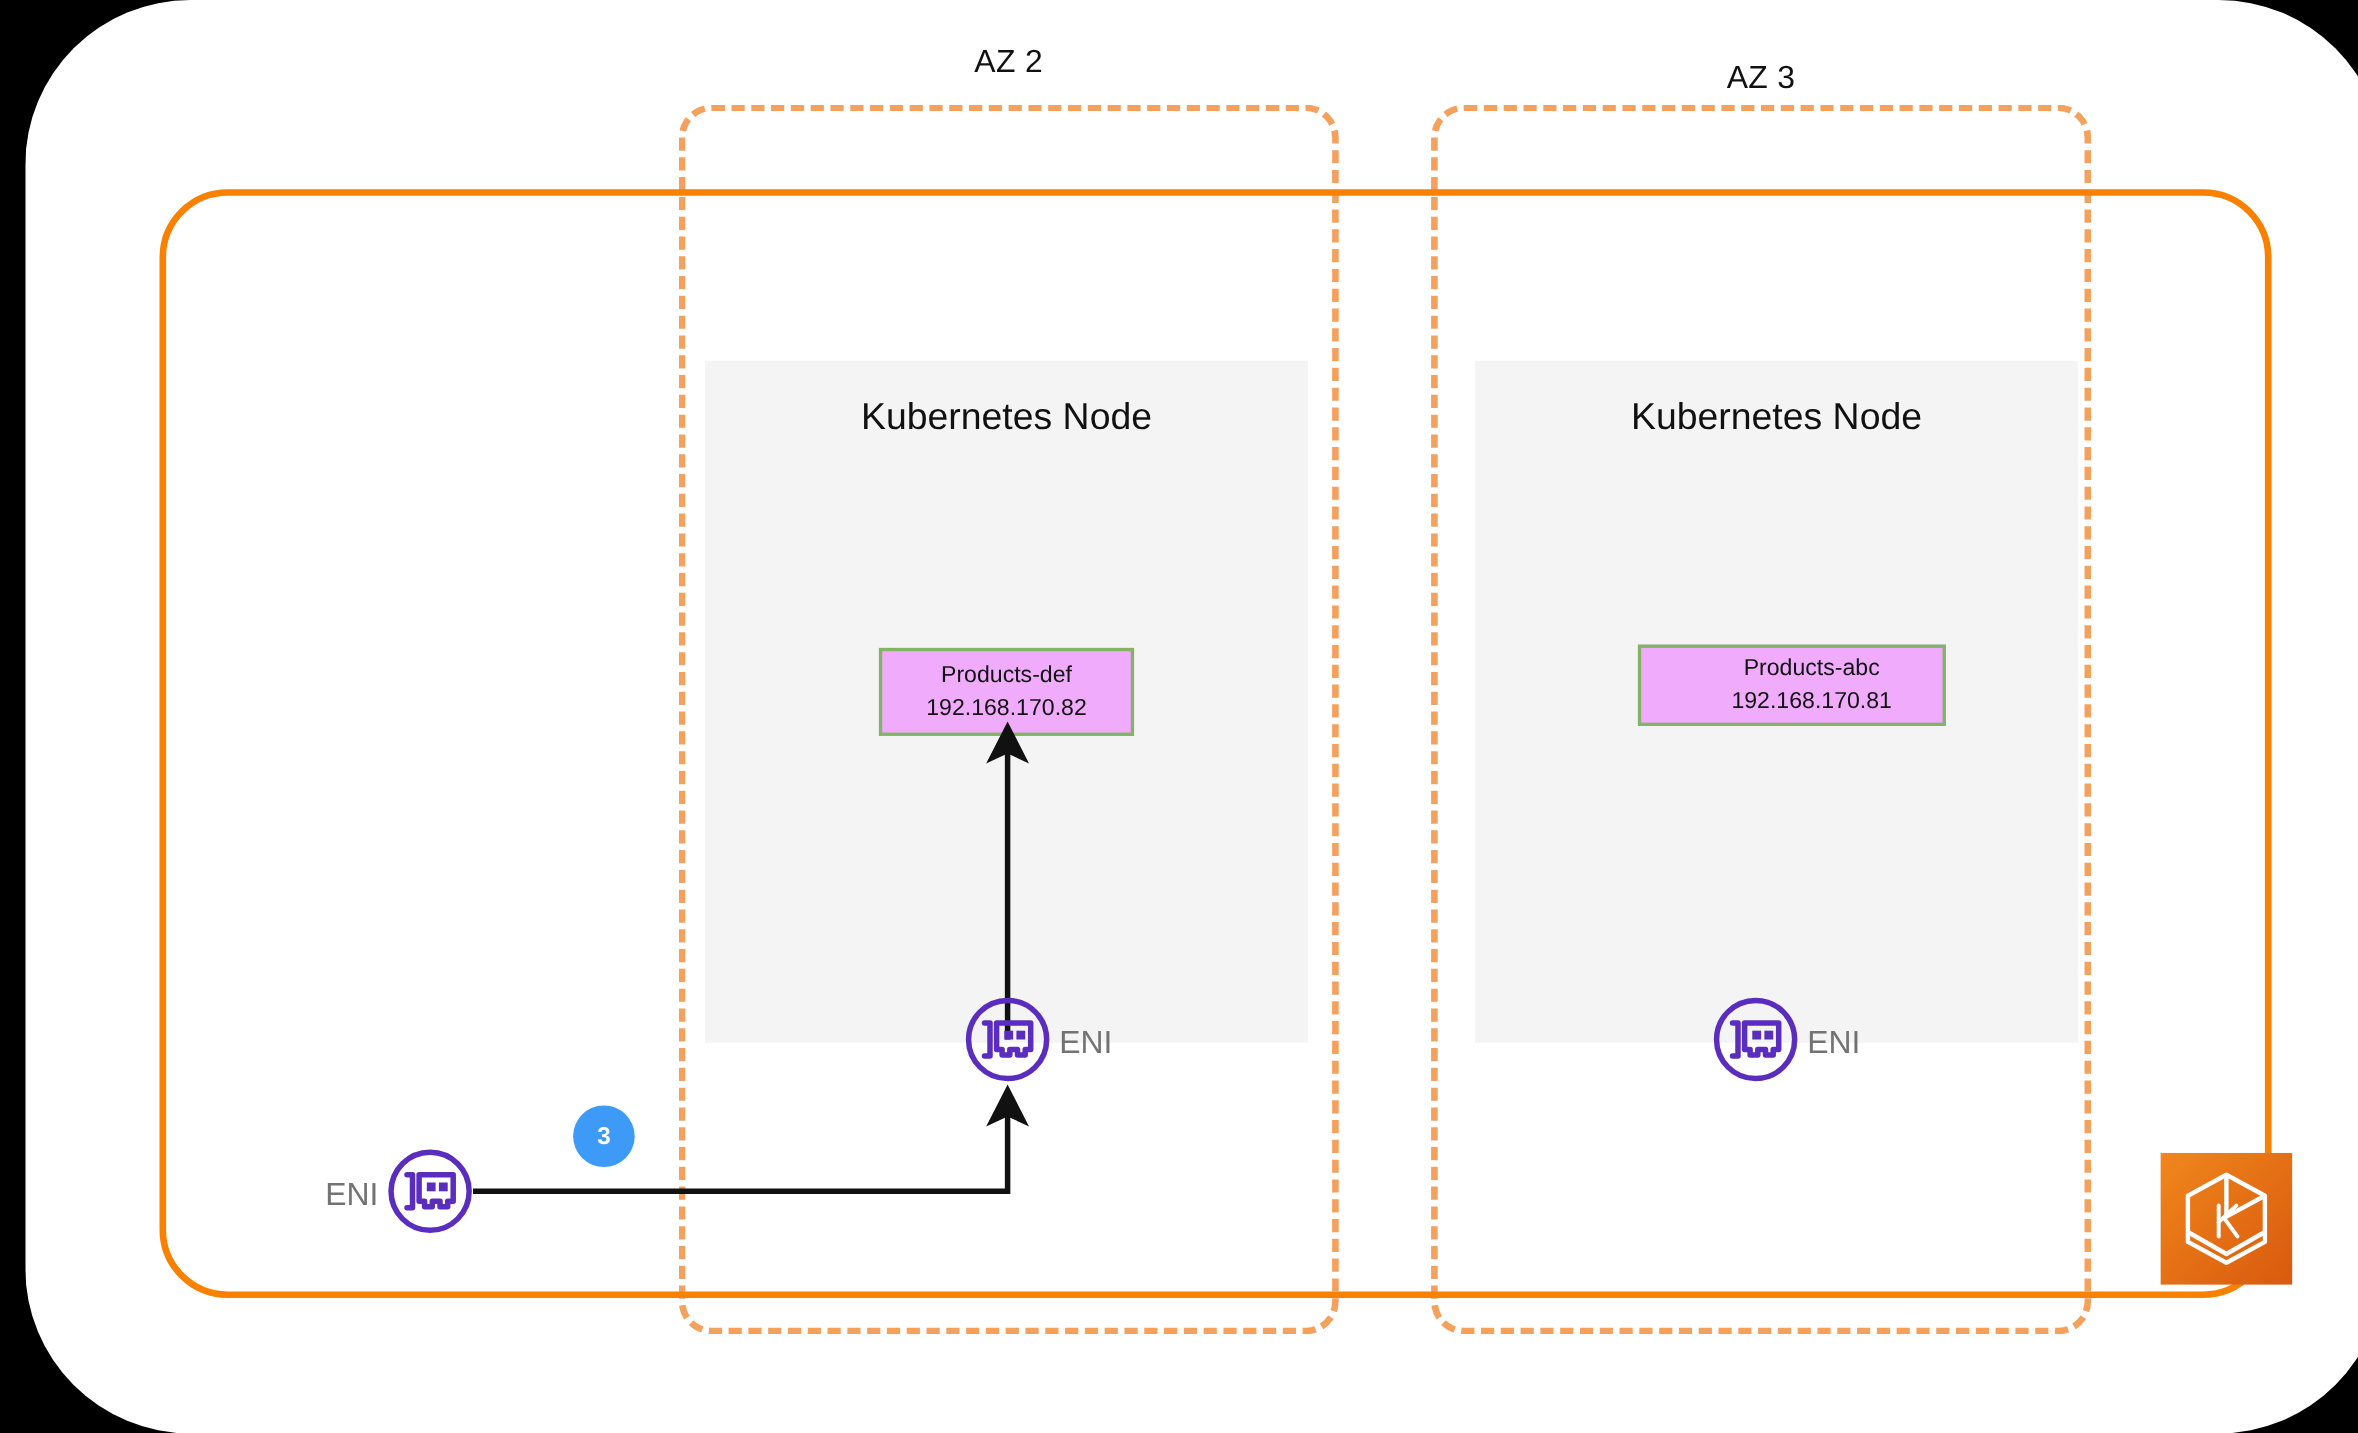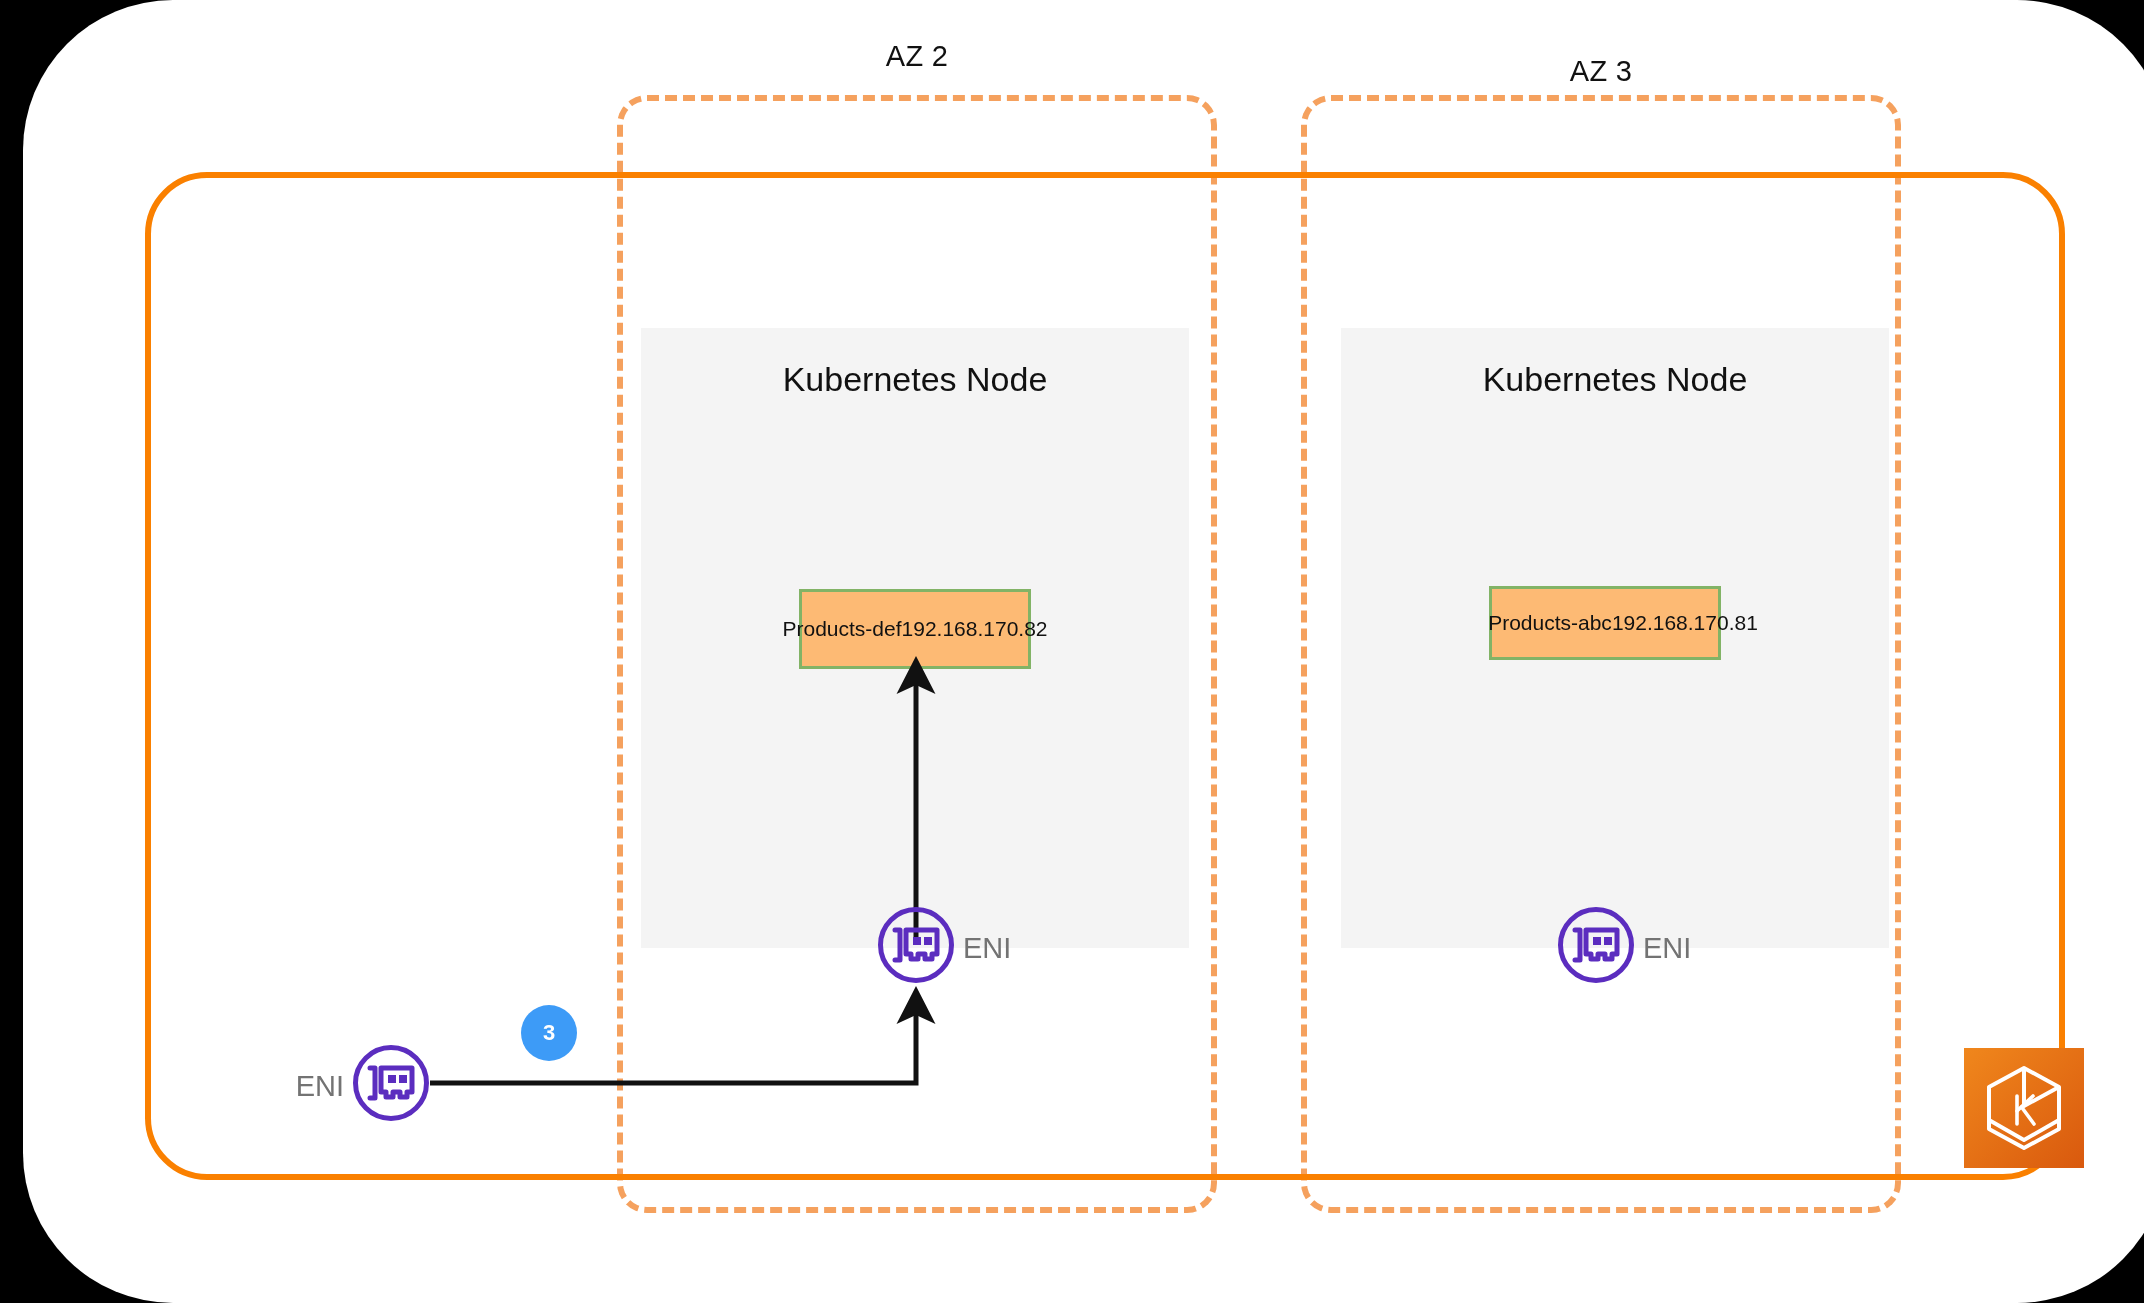--- a/index.html
+++ b/index.html
@@ -59,24 +59,25 @@
     top:32px;
     text-align:center;
     font-size:34px;
     color:#111111;
     white-space:nowrap;
   }
 
   
   .pod-box{
     position:absolute;
-    background:#fdba74;
+    background:#f0abfc;
     border:3px solid #82B366;
     box-sizing:border-box;
     display:flex;
+    flex-direction:column;
     align-items:center;
     justify-content:center;
     line-height:1.45;
   }
   .pod-line{
     font-size:21px;
     color:#111111;
     white-space:nowrap;
   }
 
@@ -141,21 +142,21 @@
 
     <div class="pod-box" style="left:776px;top:589px;width:232px;height:80px;">
       <div class="pod-line">Products-def</div>
       <div class="pod-line">192.168.170.82</div>
     </div>
 
     <div class="node-box" style="left:1318px;top:328px;width:548px;height:620px;">
       <div class="node-title">Kubernetes Node</div>
     </div>
 
-    <div class="pod-box" style="left:1466px;top:586px;width:232px;height:74px;padding-left:36px;">
+    <div class="pod-box" style="left:1466px;top:586px;width:280px;height:74px;padding-left:36px;">
       <div class="pod-line">Products-abc</div>
       <div class="pod-line">192.168.170.81</div>
     </div>
 
     <svg id="connectors" viewBox="0 0 2144 1303" xmlns="http://www.w3.org/2000/svg">
       <defs>
         <marker id="arrowhead" markerWidth="9" markerHeight="9" refX="4.2" refY="4.5" orient="auto" markerUnits="strokeWidth">
           <path d="M0.6,0.6 L8.2,4.5 L0.6,8.4 L2.4,4.5 Z" fill="#111111"></path>
         </marker>
       </defs>

